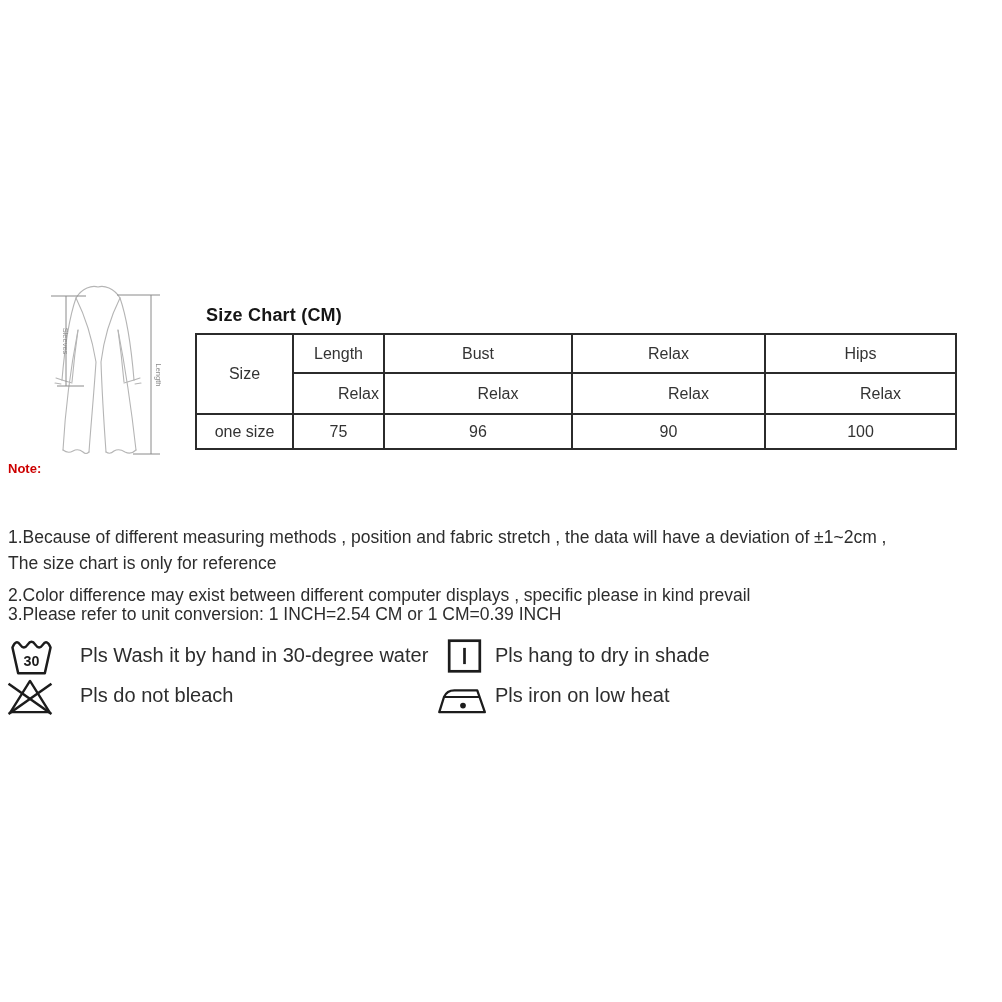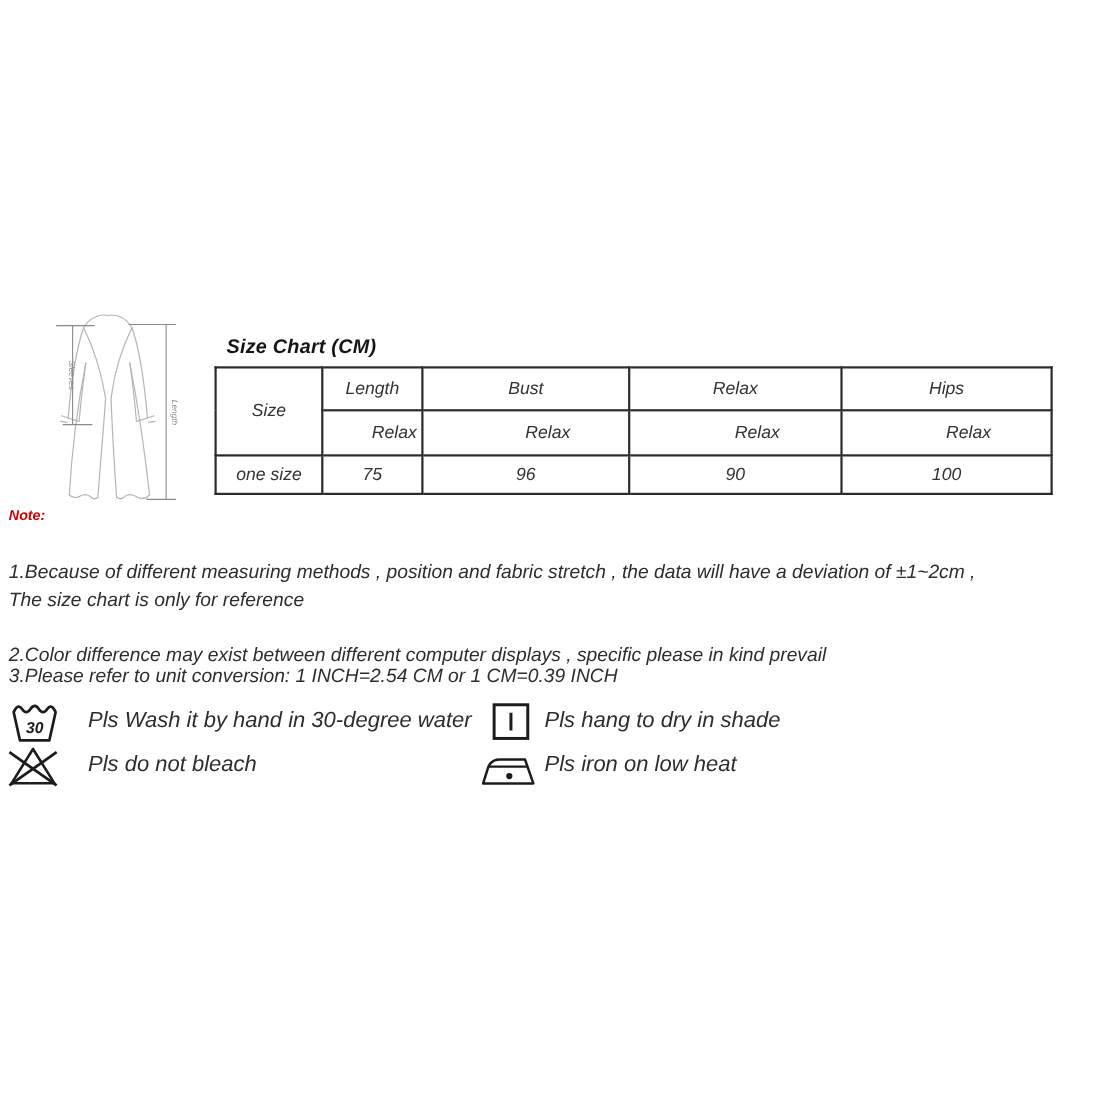--- a/index.html
+++ b/index.html
@@ -3,21 +3,20 @@
 <meta charset="utf-8">
 <style>
   html, body { margin: 0; padding: 0; background: #ffffff; }
   .canvas {
     position: relative;
     width: 1002px;
     height: 1002px;
     background: #ffffff;
     font-family: "Liberation Sans", sans-serif;
     overflow: hidden;
-    font-style: italic;
   }
   .abs { position: absolute; }
 
   
   .sketch { left: 38px; top: 282px; width: 134px; height: 184px; }
 
   
   .chart-title {
     left: 206px; top: 305px;
     font-size: 18px; font-weight: bold; color: #151515;
@@ -43,21 +42,21 @@
   .note-heading {
     left: 8px; top: 461px;
     font-size: 13px; font-weight: bold; color: #cc0000;
     white-space: nowrap;
   }
   .note {
     left: 8px;
     font-size: 17.5px; color: #2d2d2d;
     line-height: 26px; white-space: nowrap;
   }
-  .note-1 { top: 506px; }
+  .note-1 { top: 524px; }
   .note-2 { top: 582px; }
   .note-3 { top: 601px; }
 
   
   .care-label {
     font-size: 20px; color: #2d2d2d; white-space: nowrap;
   }
   .care-icon svg { display: block; }
 </style>
 </head>

